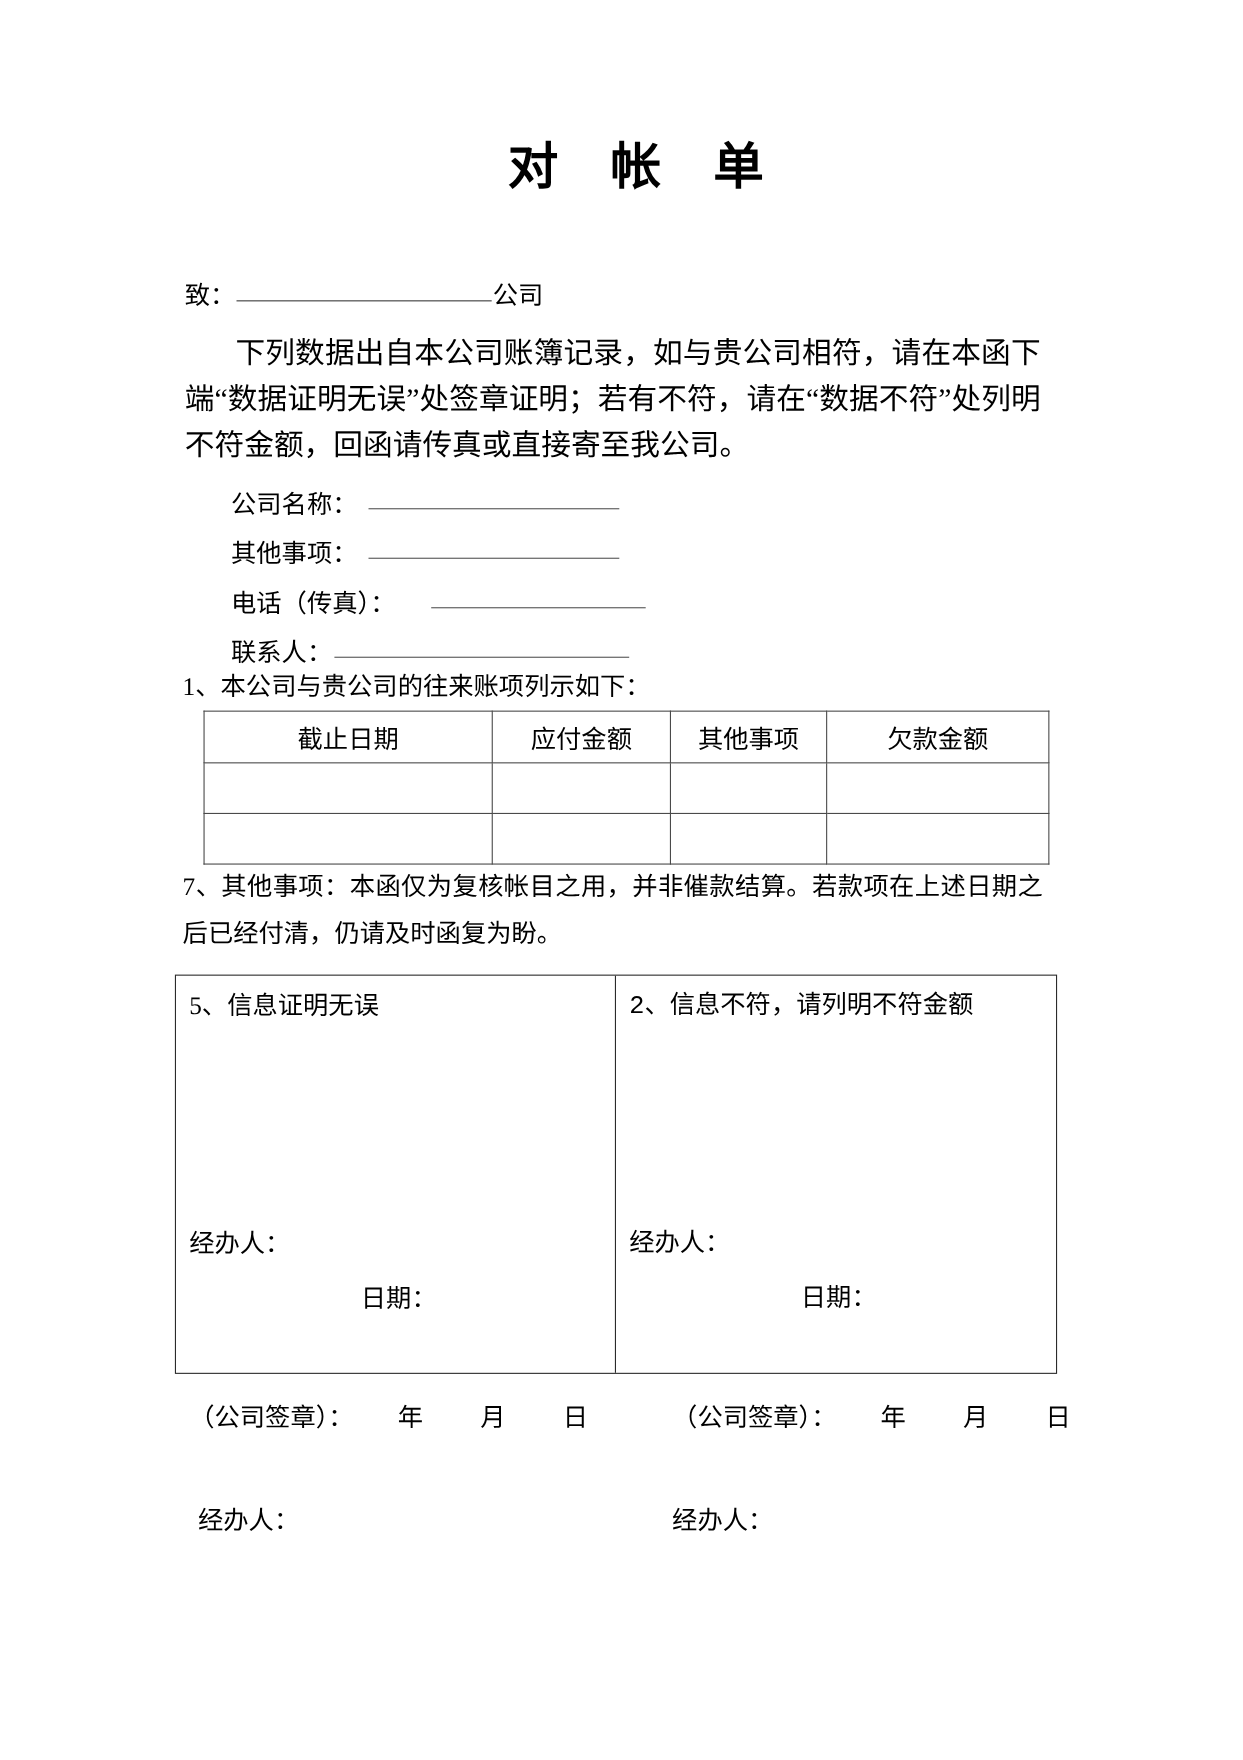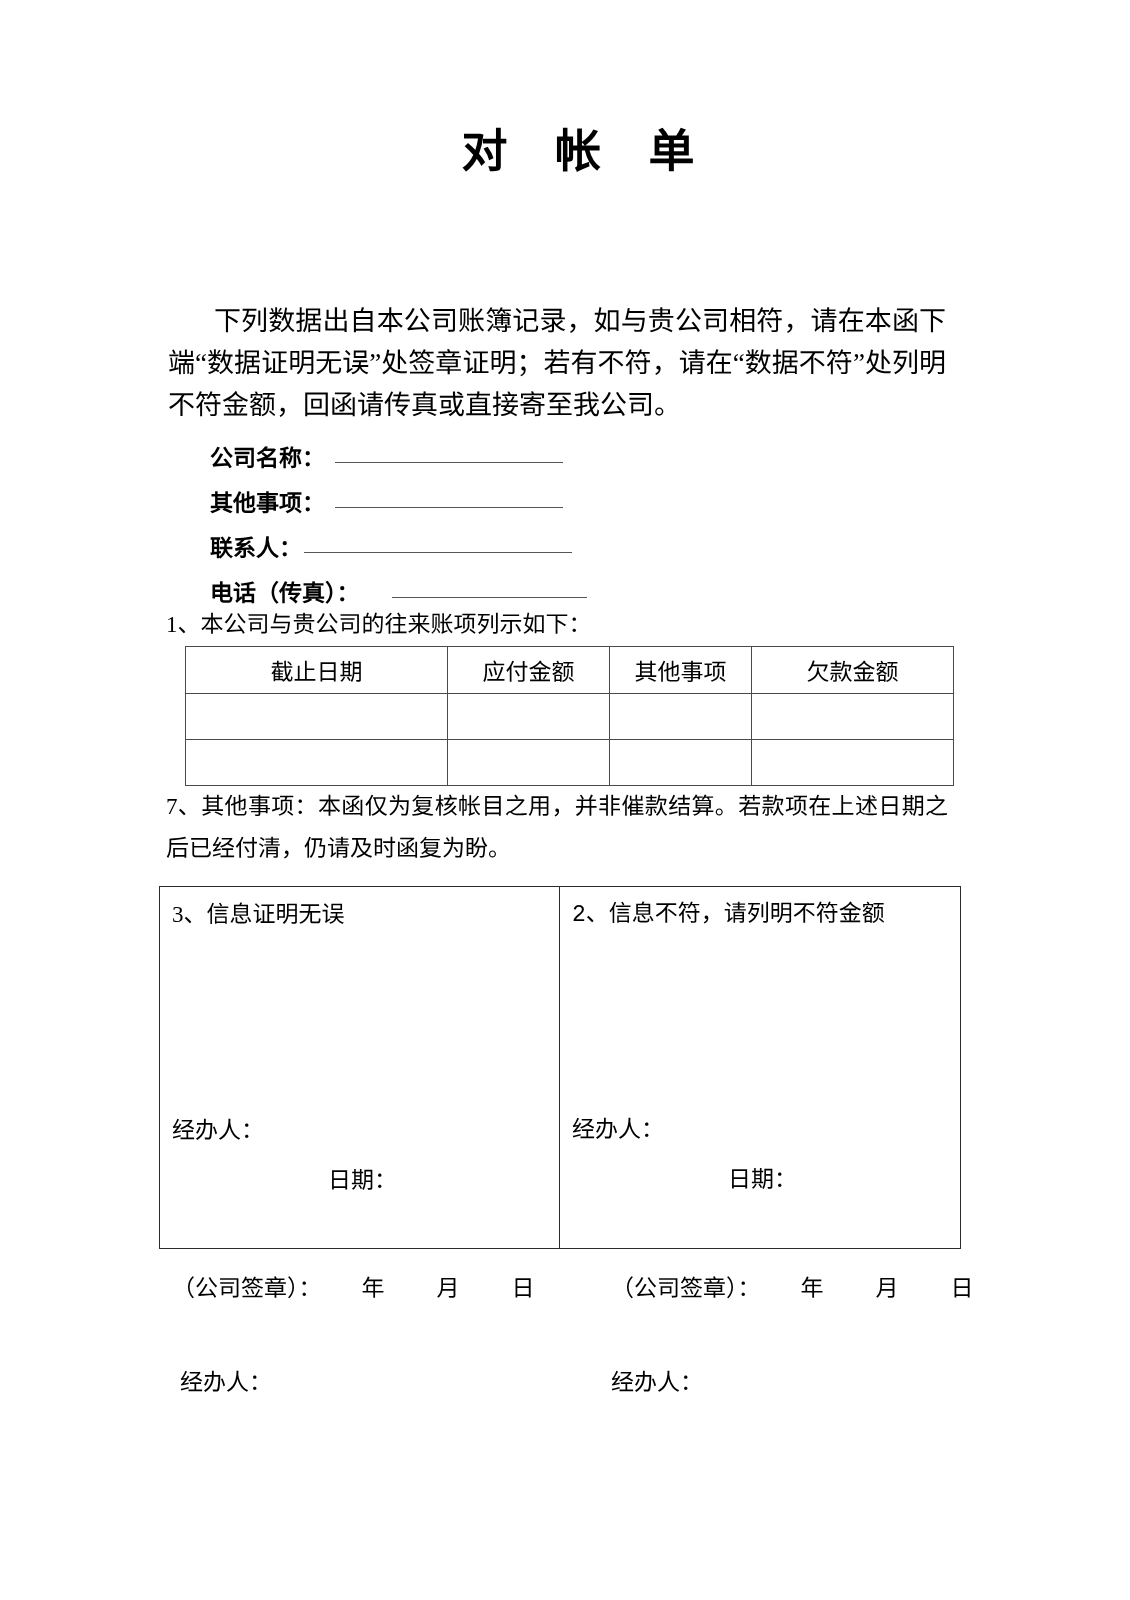--- a/index.html
+++ b/index.html
@@ -68,21 +68,21 @@
     position: absolute;
     left: 210px;
     top: 436px;
     width: 500px;
   }
   .field-row {
     font-size: 23px;
     line-height: 45px;
     white-space: nowrap;
   }
-  .field-row .f-label { display: inline-block; font-weight: bold; }
+  .field-row .f-label { display: inline-block; }
   .field-row .f-rule {
     display: inline-block;
     border-bottom: 1.6px solid #555;
     vertical-align: 3px;
   }
   .field-row.r1 .f-rule { width: 228px; margin-left: 10px; }
   .field-row.r2 .f-rule { width: 228px; margin-left: 10px; }
   .field-row.r3 .f-rule { width: 268px; margin-left: 2px; }
   .field-row.r4 .f-rule { width: 195px; margin-left: 32px; }
 
@@ -204,35 +204,38 @@
   .handler-row.col-left  { left: 180px; }
   .handler-row.col-right { left: 611px; }
 </style>
 </head>
 <body>
 
 <div class="page">
 
   <div class="doc-title">对 帐 单</div>
 
+  <div class="salutation">
+    <span>致：</span><span class="blank-rule"></span><span>公司</span>
+  </div>
 
   <div class="body-para">下列数据出自本公司账簿记录，如与贵公司相符，请在本函下端“数据证明无误”处签章证明；若有不符，请在“数据不符”处列明不符金额，回函请传真或直接寄至我公司。</div>
 
   <div class="fields">
     <div class="field-row r1">
       <span class="f-label">公司名称：</span><span class="f-rule"></span>
     </div>
     <div class="field-row r2">
       <span class="f-label">其他事项：</span><span class="f-rule"></span>
     </div>
+    <div class="field-row r4">
+      <span class="f-label">电话（传真）：</span><span class="f-rule"></span>
+    </div>
     <div class="field-row r3">
       <span class="f-label">联系人：</span><span class="f-rule"></span>
-    </div>
-    <div class="field-row r4">
-      <span class="f-label">电话（传真）：</span><span class="f-rule"></span>
     </div>
   </div>
 
   <div class="clause-1">1、本公司与贵公司的往来账项列示如下：</div>
 
   <table class="ledger-table">
     <colgroup>
       <col class="c1">
         <col class="c2">
         <col class="c3">
@@ -259,21 +262,21 @@
         <td></td>
         <td></td>
       </tr>
     </tbody>
   </table>
 
   <div class="clause-2">7、其他事项：本函仅为复核帐目之用，并非催款结算。若款项在上述日期之后已经付清，仍请及时函复为盼。</div>
 
   <div class="confirm-box">
     <div class="confirm-cell left">
-      <div class="confirm-heading">3、信息证明无误</div>
+      <div class="confirm-heading">5、信息证明无误</div>
       <div class="confirm-handler">经办人：</div>
       <div class="confirm-date">日期：</div>
     </div>
     <div class="confirm-cell right">
       <div class="confirm-heading">2、信息不符，请列明不符金额</div>
       <div class="confirm-handler">经办人：</div>
       <div class="confirm-date">日期：</div>
     </div>
   </div>
 

